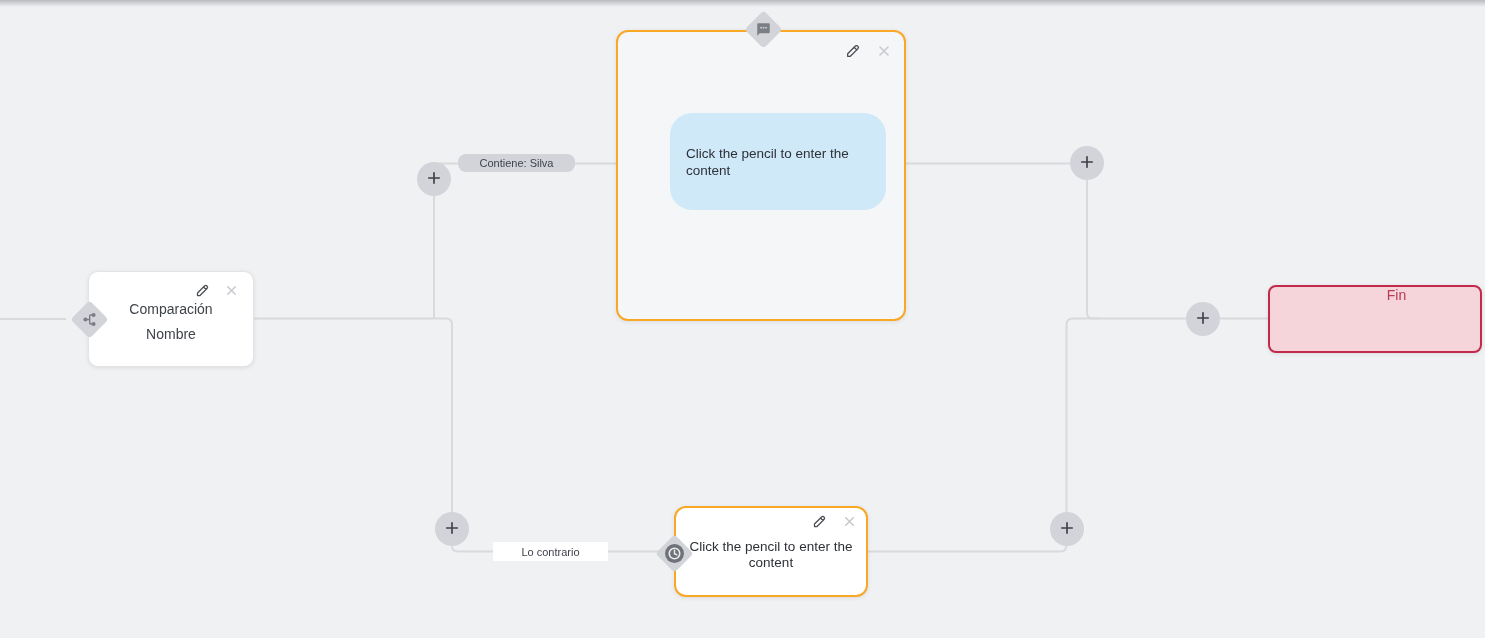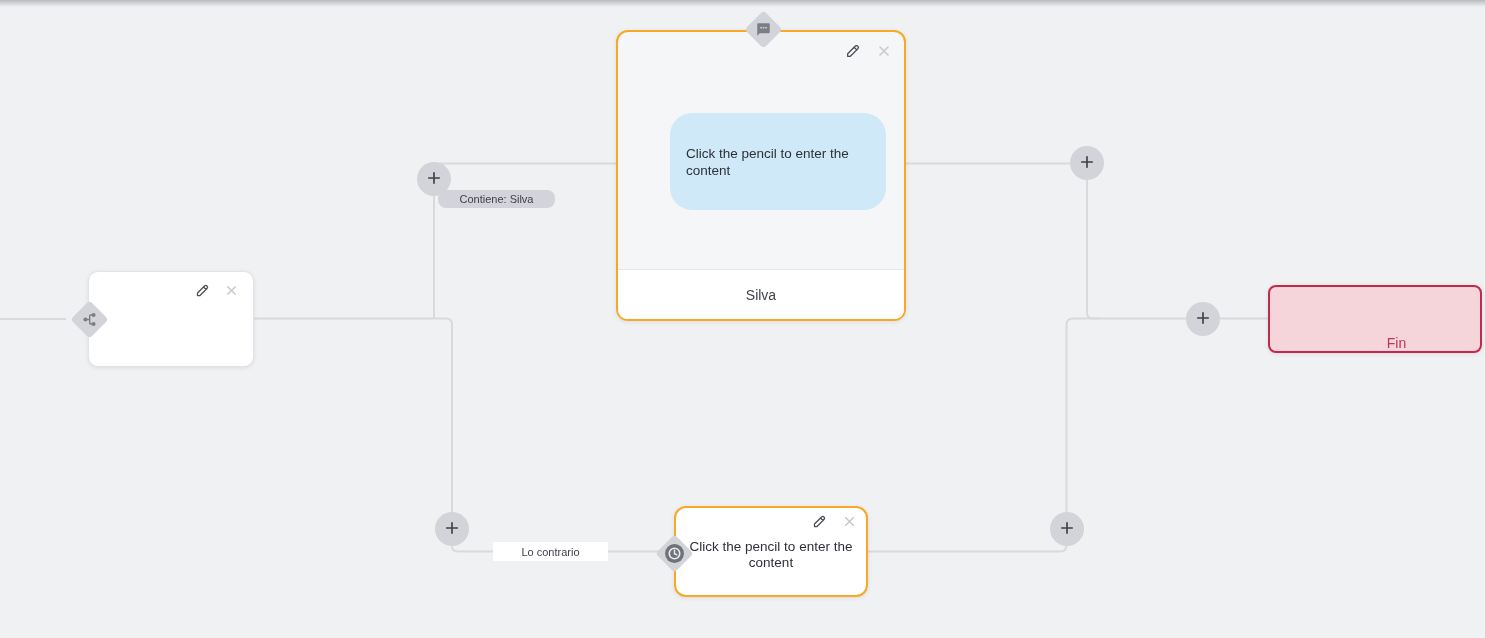--- a/index.html
+++ b/index.html
@@ -56,39 +56,39 @@
   
   .delay{left:674px;top:506px;width:194px;height:91px;background:#fff;
     border:2.5px solid var(--accent-orange);border-radius:12px;}
   .delay .node-actions{top:6px;right:9px;gap:15px;}
   .delay-text{position:absolute;top:31px;left:8px;right:8px;text-align:center;
     color:#2D3037;font-size:13.5px;line-height:16px;}
 
   
   .end{left:1268px;top:285px;width:214px;height:68px;background:var(--end-bg);
     border:2.5px solid var(--end-border);border-radius:8px;display:flex;
-    align-items:flex-end;justify-content:center;color:var(--end-text);font-size:14px;}
+    align-items:flex-start;justify-content:center;color:var(--end-text);font-size:14px;}
 
   
   .diamond{position:absolute;width:27px;height:27px;background:var(--gray-ui);
     border-radius:4px;transform:rotate(45deg);display:flex;align-items:center;
     justify-content:center;z-index:4;}
   .diamond .di{transform:rotate(-45deg);display:flex;align-items:center;justify-content:center;}
   .condition .diamond{left:-13px;top:34px;}
   .message .diamond{left:132px;top:-16px;}
   .delay .diamond{left:-15px;top:32px;}
 
   
   .plus{position:absolute;width:34px;height:34px;border-radius:50%;background:var(--gray-ui);
     border:none;display:flex;align-items:center;justify-content:center;cursor:pointer;z-index:3;}
 
   
   .edge-label{position:absolute;z-index:3;font-size:11px;color:var(--ink);
     display:flex;align-items:center;justify-content:center;cursor:pointer;}
-  .edge-label.gray{left:438px;top:154px;width:117px;height:18px;background:var(--gray-ui);border-radius:8px;margin-top:36px;}
+  .edge-label.gray{left:458px;top:154px;width:117px;height:18px;background:var(--gray-ui);border-radius:8px;}
   .edge-label.white{left:493px;top:542px;width:115px;height:19px;background:#fff;border-radius:0;}
 </style>
 </head>
 <body>
 
 <div class="canvas">
   <div class="top-shade"></div>
 
   <svg class="edges" aria-hidden="true">
     <path d="M0 319 H66"></path>
@@ -132,20 +132,24 @@
       <button class="icon-btn">
         <svg width="15" height="15" viewBox="0 0 24 24">
             <path d="M4 20h4L19.2 8.8a2.05 2.05 0 0 0-4-4L4 16v4z M13.7 6.3l4 4" fill="none" stroke="#4A4D53" stroke-width="2" stroke-linejoin="round"></path>
           </svg>
       </button>
       <button class="icon-btn">
         <svg width="15" height="15" viewBox="0 0 24 24">
             <path d="M6 6l12 12M18 6L6 18" stroke="#C7C9CE" stroke-width="2.4" stroke-linecap="round"></path>
           </svg>
       </button>
+    </div>
+    <div class="cond-title">
+      <div>Comparación</div>
+      <div>Nombre</div>
     </div>
     <div class="diamond">
       <span class="di">
         <svg width="15" height="15" viewBox="0 0 14 14">
           <path d="M3.2 7h4M7.2 2.8v8.4M7.2 2.8h3.6M7.2 11.2h3.6" stroke="#7B7E85" stroke-width="1.3" fill="none"></path>
           <g fill="#7B7E85">
               <circle cx="3.2" cy="7" r="1.9"></circle>
               <circle cx="10.8" cy="2.8" r="1.9"></circle>
               <circle cx="10.8" cy="11.2" r="1.9"></circle>
             </g>
@@ -175,23 +179,20 @@
       </button>
       <button class="icon-btn">
         <svg width="16" height="16" viewBox="0 0 24 24">
             <path d="M6 6l12 12M18 6L6 18" stroke="#C7C9CE" stroke-width="2.4" stroke-linecap="round"></path>
           </svg>
       </button>
     </div>
     <div class="bubble">
       <span>Click the pencil to enter the content</span>
     </div>
-    <div class="msg-footer">
-      <span>Silva</span>
-    </div>
   </div>
 
   <div class="node delay">
     <div class="node-actions">
       <button class="icon-btn">
         <svg width="15" height="15" viewBox="0 0 24 24">
             <path d="M4 20h4L19.2 8.8a2.05 2.05 0 0 0-4-4L4 16v4z M13.7 6.3l4 4" fill="none" stroke="#4A4D53" stroke-width="2" stroke-linejoin="round"></path>
           </svg>
       </button>
       <button class="icon-btn">

